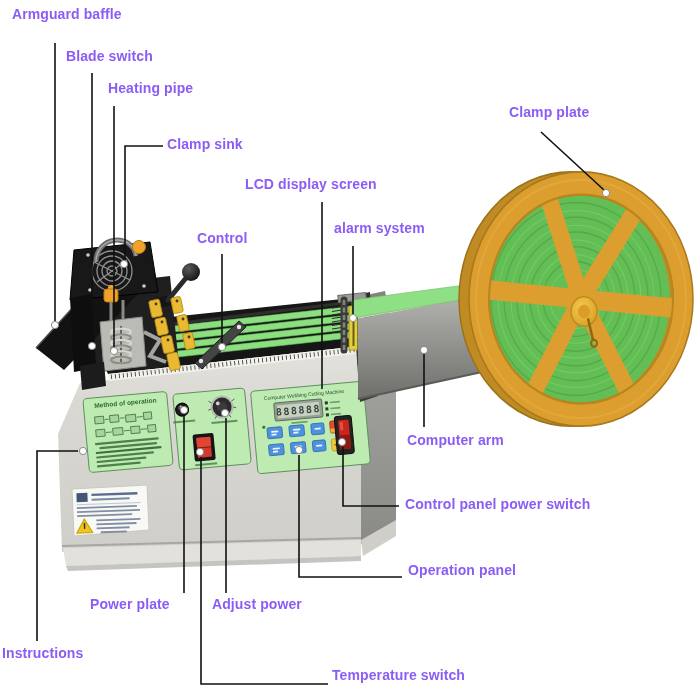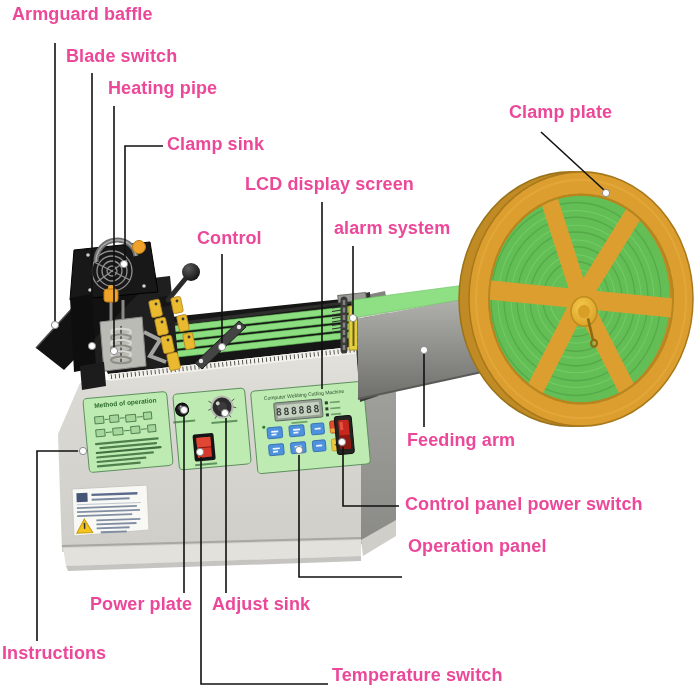--- a/index.html
+++ b/index.html
@@ -2,21 +2,21 @@
 <html><head>
 <meta charset="utf-8">
 <style>
   html,body{margin:0;padding:0;}
   body{
     width:700px;height:700px;position:relative;background:#ffffff;
     font-family:"Liberation Sans", sans-serif;overflow:hidden;
   }
   .stage{position:absolute;left:0;top:0;width:700px;height:700px;}
   .callout{
-    position:absolute;font-size:18px;font-weight:600;color:#ec4899;
+    position:absolute;font-size:14px;font-weight:600;color:#8b5cf6;
     line-height:20px;white-space:nowrap;letter-spacing:0.1px;
   }
 </style>
 </head>
 <body>
 
 <svg class="stage" width="700" height="700" viewBox="0 0 700 700" xmlns="http://www.w3.org/2000/svg">
   <defs>
     <linearGradient id="faceGrad" x1="0" y1="0" x2="0" y2="1">
       <stop offset="0" stop-color="#E2E1DC"></stop>
@@ -373,19 +373,19 @@
 </svg>
 
 <div class="callout" style="left:12px;top:4px">Armguard baffle</div>
 <div class="callout" style="left:66px;top:46px">Blade switch</div>
 <div class="callout" style="left:108px;top:78px">Heating pipe</div>
 <div class="callout" style="left:167px;top:134px">Clamp sink</div>
 <div class="callout" style="left:197px;top:228px">Control</div>
 <div class="callout" style="left:245px;top:174px">LCD display screen</div>
 <div class="callout" style="left:334px;top:218px">alarm system</div>
 <div class="callout" style="left:509px;top:102px">Clamp plate</div>
-<div class="callout" style="left:407px;top:430px">Feeding arm</div>
+<div class="callout" style="left:407px;top:430px">Computer arm</div>
 <div class="callout" style="left:405px;top:494px">Control panel power switch</div>
-<div class="callout" style="left:408px;top:536px">Operation panel</div>
+<div class="callout" style="left:408px;top:560px">Operation panel</div>
 <div class="callout" style="left:90px;top:594px">Power plate</div>
-<div class="callout" style="left:212px;top:594px">Adjust sink</div>
+<div class="callout" style="left:212px;top:594px">Adjust power</div>
 <div class="callout" style="left:2px;top:643px">Instructions</div>
 <div class="callout" style="left:332px;top:665px">Temperature switch</div>
 
 </body></html>

